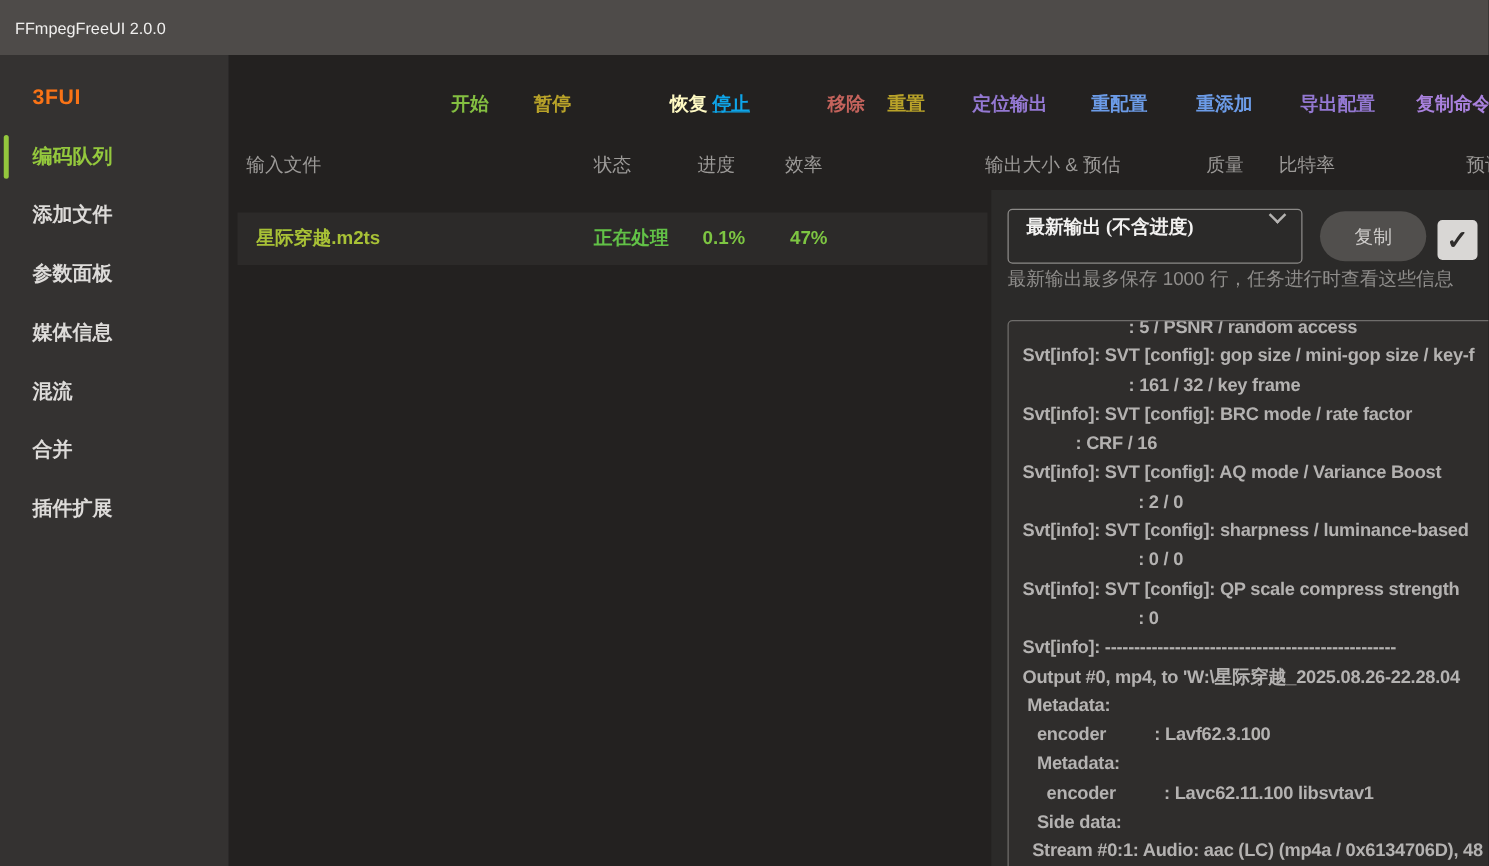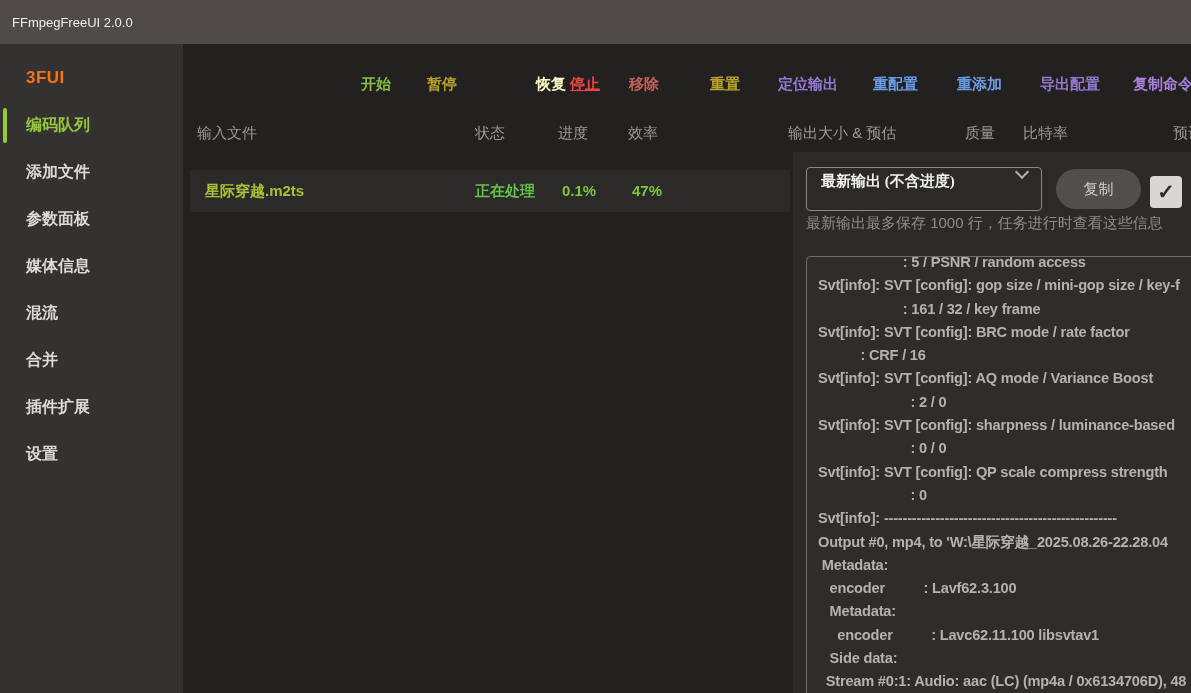--- a/index.html
+++ b/index.html
@@ -75,33 +75,30 @@
       </div>
       <div class="nav-item">
         <span>混流</span>
       </div>
       <div class="nav-item">
         <span>合并</span>
       </div>
       <div class="nav-item">
         <span>插件扩展</span>
       </div>
-      <div class="nav-item">
-        <span>设置</span>
-      </div>
     </div>
   </div>
 
   <div class="main">
 
     <span class="tbtn" style="left: 178px; color: rgb(132, 191, 65);">开始</span>
     <span class="tbtn" style="left: 244px; color: rgb(185, 163, 41);">暂停</span>
     <span class="tbtn" style="left: 317px; color: #fef9c3; margin-left: 36px;">恢复</span>
-    <span class="tbtn" style="left: 387px; color: #ef4444; text-decoration: underline;">停止</span>
-    <span class="tbtn" style="left: 446px; color: rgb(196, 99, 92);">移除</span>
+    <span class="tbtn" style="left: 387px; color: #0ea5e9; text-decoration: underline;">停止</span>
+    <span class="tbtn" style="left: 479px; color: rgb(196, 99, 92);">移除</span>
     <span class="tbtn" style="left: 527px; color: rgb(185, 163, 41);">重置</span>
     <span class="tbtn" style="left: 595px; color: rgb(148, 120, 210);">定位输出</span>
     <span class="tbtn" style="left: 690px; color: rgb(108, 156, 232);">重配置</span>
     <span class="tbtn" style="left: 774px; color: rgb(108, 156, 232);">重添加</span>
     <span class="tbtn" style="left: 857px; color: rgb(148, 120, 210);">导出配置</span>
     <span class="tbtn" style="left: 950px; color: rgb(169, 129, 221);">复制命令</span>
 
     <span class="hcell" style="left:14px">输入文件</span>
     <span class="hcell" style="left:292px">状态</span>
     <span class="hcell" style="left:375px">进度</span>

